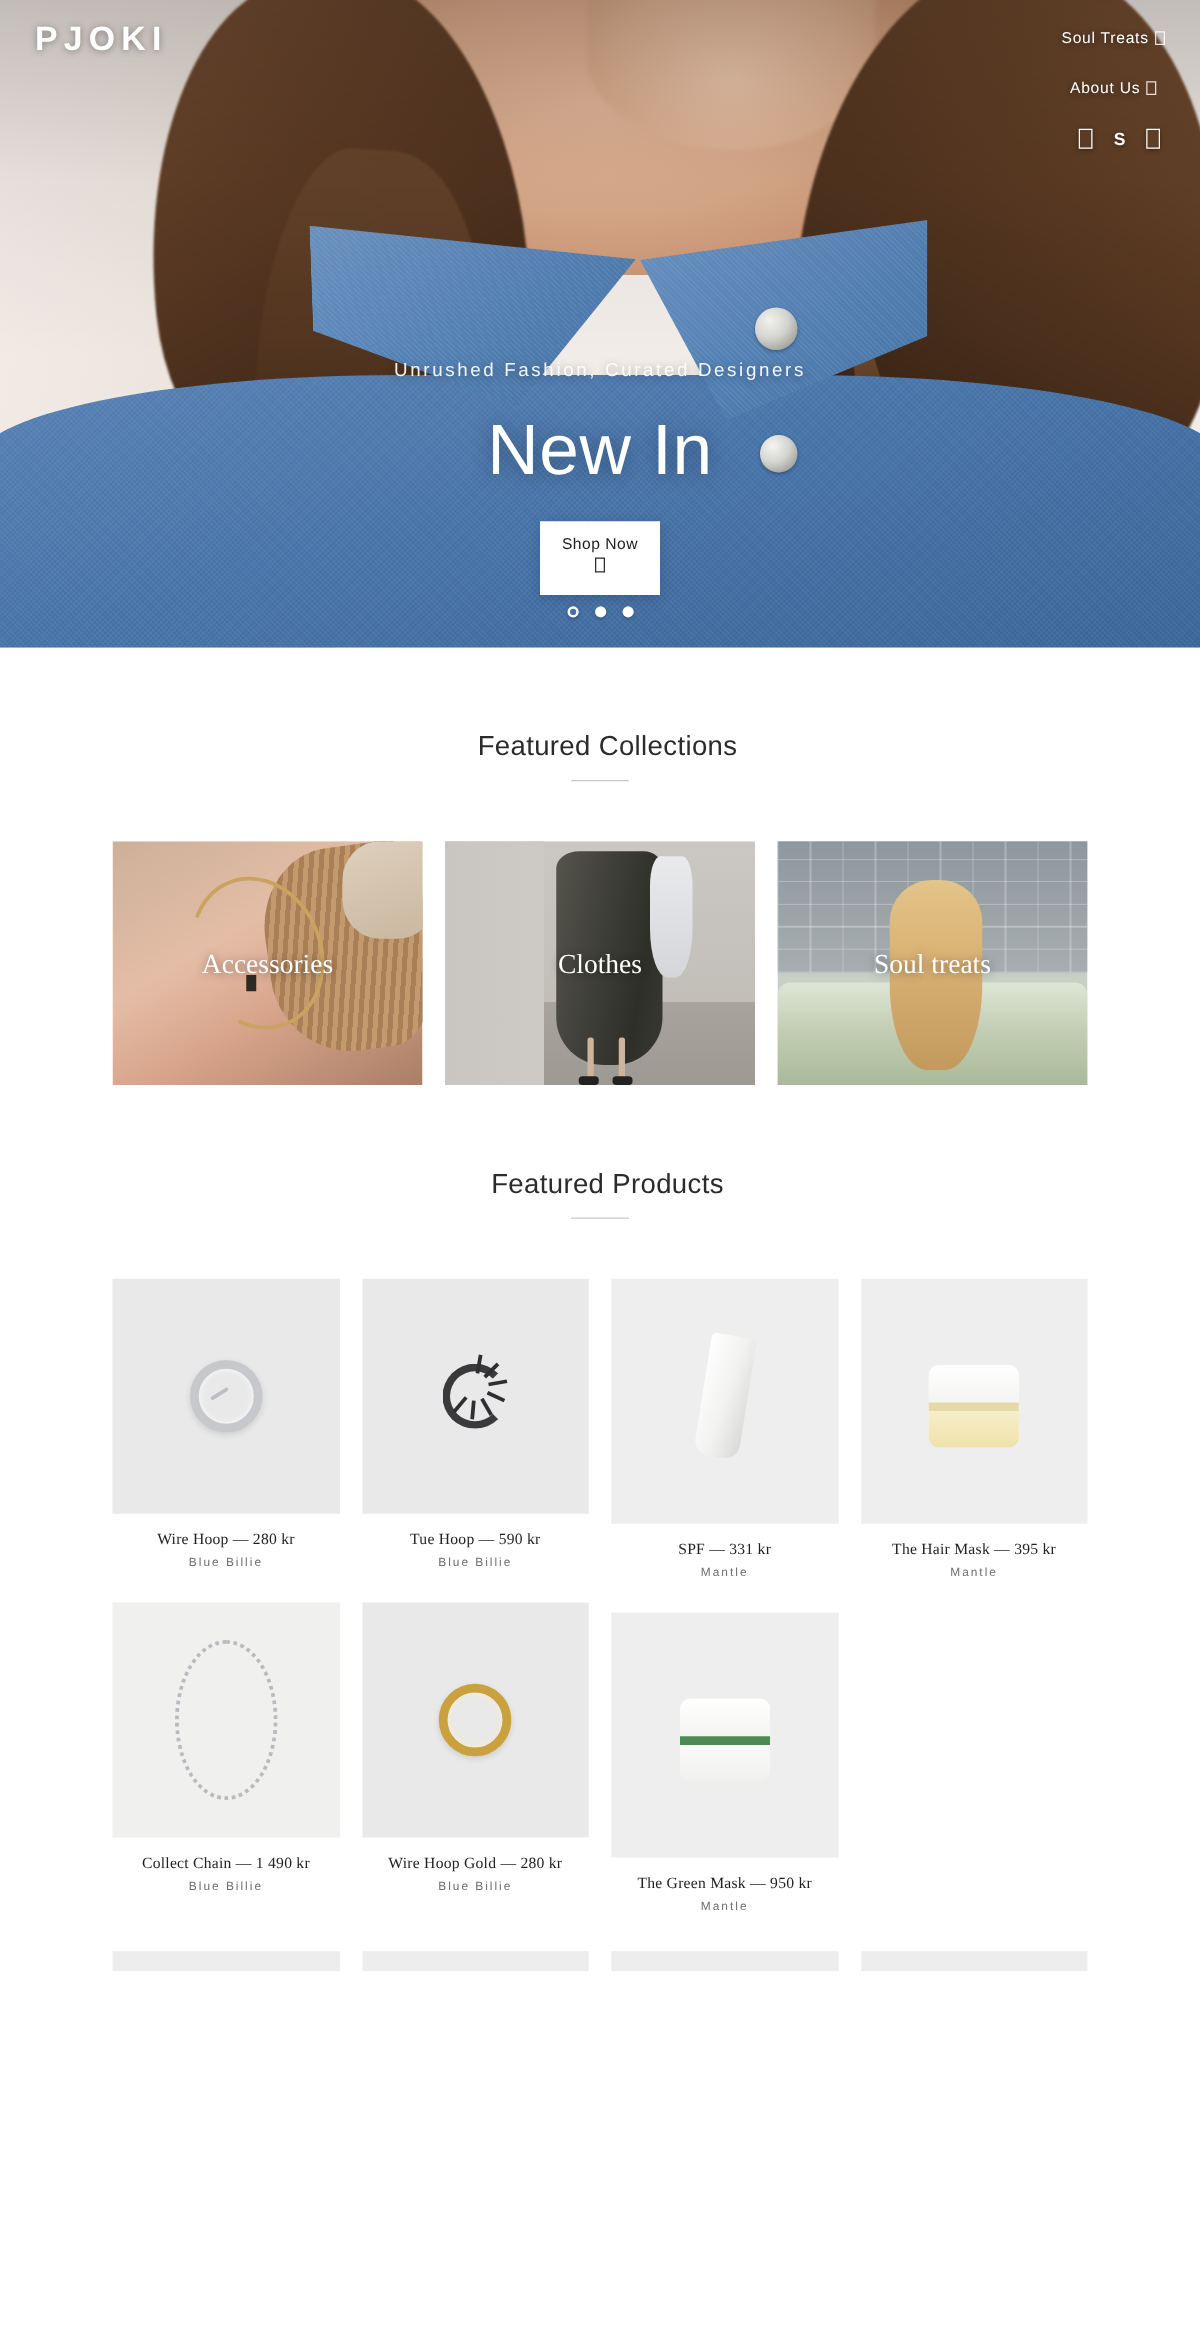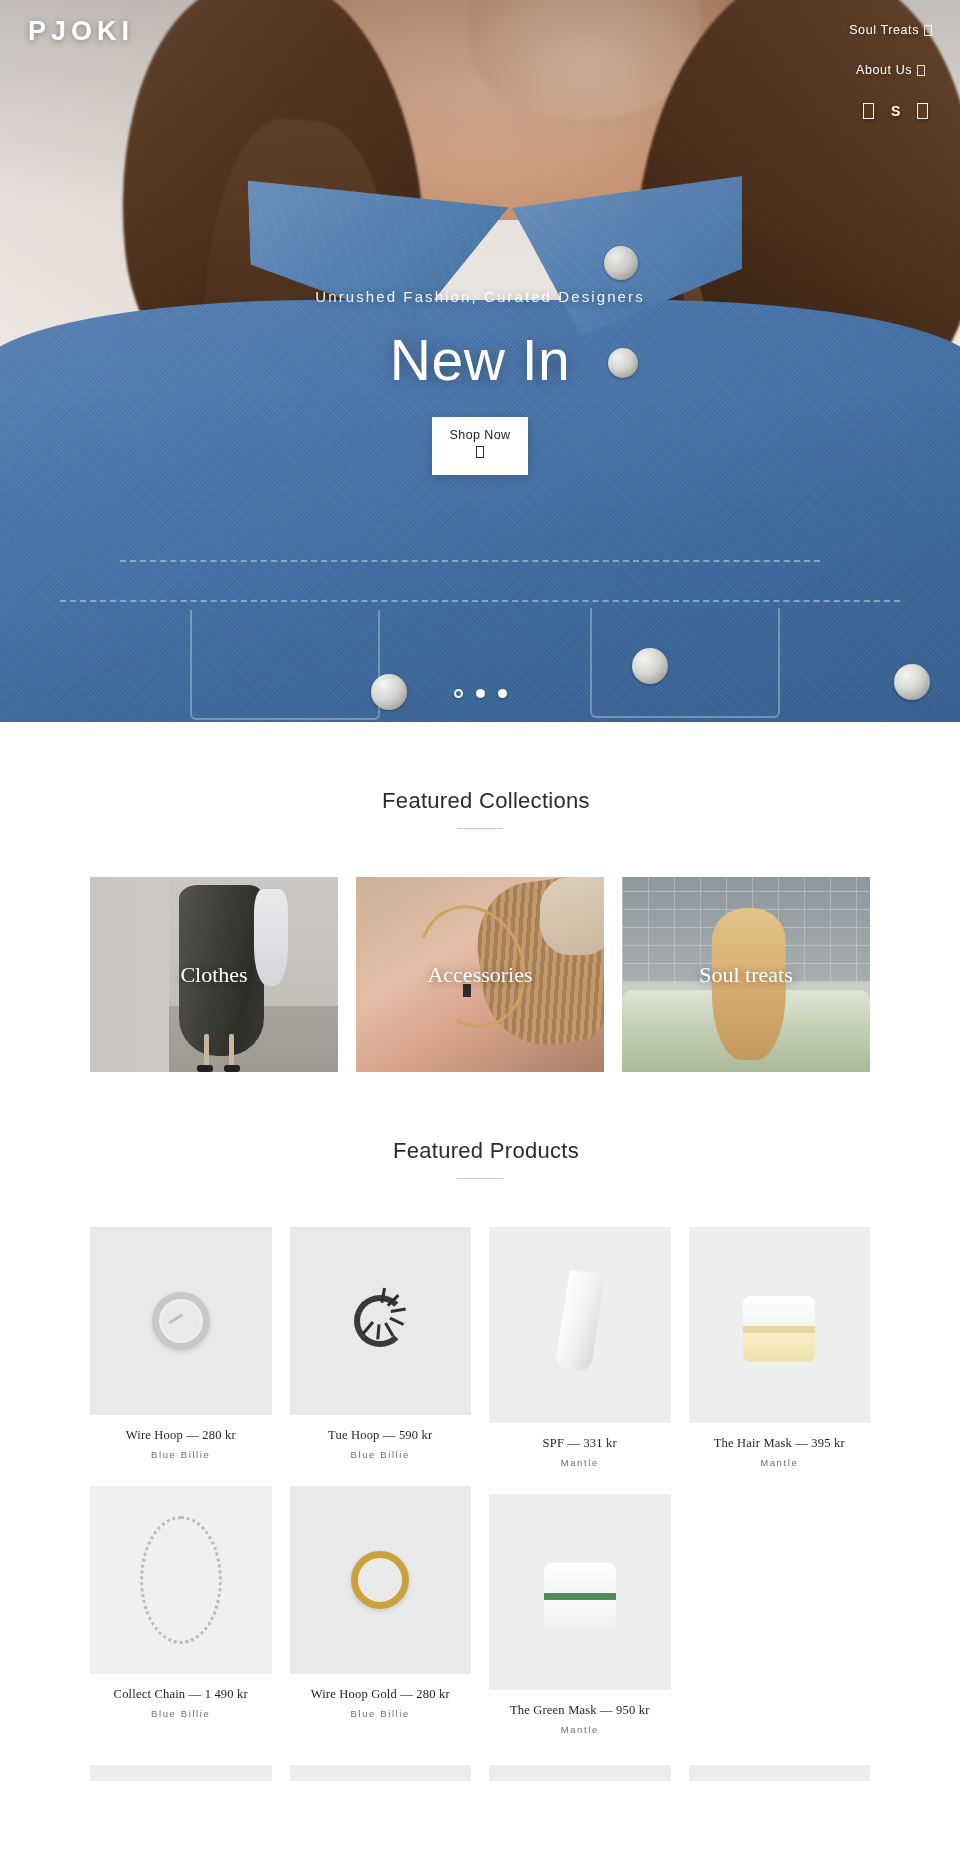--- a/index.html
+++ b/index.html
@@ -9,21 +9,21 @@
     background:#ffffff;
     color:#1c1c1c;
     width:960px;
     overflow-x:hidden;
   }
 
   
   .hero {
     position:relative;
     width:960px;
-    height:722px;
+    height:518px;
     overflow:hidden;
     background:#f2ece8;
   }
   .hero-bg { position:absolute; inset:0; }
 
   
   .wall {
     position:absolute; left:0; top:0; width:268px; height:722px;
     background:linear-gradient(100deg,#f3ece7 0%,#ece3dc 60%,#e4d9d0 100%);
   }
@@ -543,39 +543,39 @@
     <span class="dot"></span>
   </div>
 </div>
 
 <div class="section">
   <div class="sec-title">Featured Collections</div>
   <div class="sec-rule"></div>
 
   <div class="collections">
     <div class="col-card">
+      <div class="col-img col-acc">
+        <div class="knit"></div>
+        <div class="knit2"></div>
+        <div class="bracelet"></div>
+        <div class="charm"></div>
+      </div>
+      <div class="col-label">Accessories</div>
+    </div>
+
+    <div class="col-card">
       <div class="col-img col-clothes">
         <div class="skirt"></div>
         <div class="sleeve"></div>
         <div class="leg" style="left:46%;bottom:2%;"></div>
         <div class="leg" style="left:56%;bottom:2%;"></div>
         <div class="shoe" style="left:43%;bottom:0;"></div>
         <div class="shoe" style="left:54%;bottom:0;"></div>
       </div>
       <div class="col-label">Clothes</div>
-    </div>
-
-    <div class="col-card">
-      <div class="col-img col-acc">
-        <div class="knit"></div>
-        <div class="knit2"></div>
-        <div class="bracelet"></div>
-        <div class="charm"></div>
-      </div>
-      <div class="col-label">Accessories</div>
     </div>
 
     <div class="col-card">
       <div class="col-img col-soul">
         <div class="tiles"></div>
         <div class="tub"></div>
         <div class="blonde"></div>
       </div>
       <div class="col-label">Soul treats</div>
     </div>

